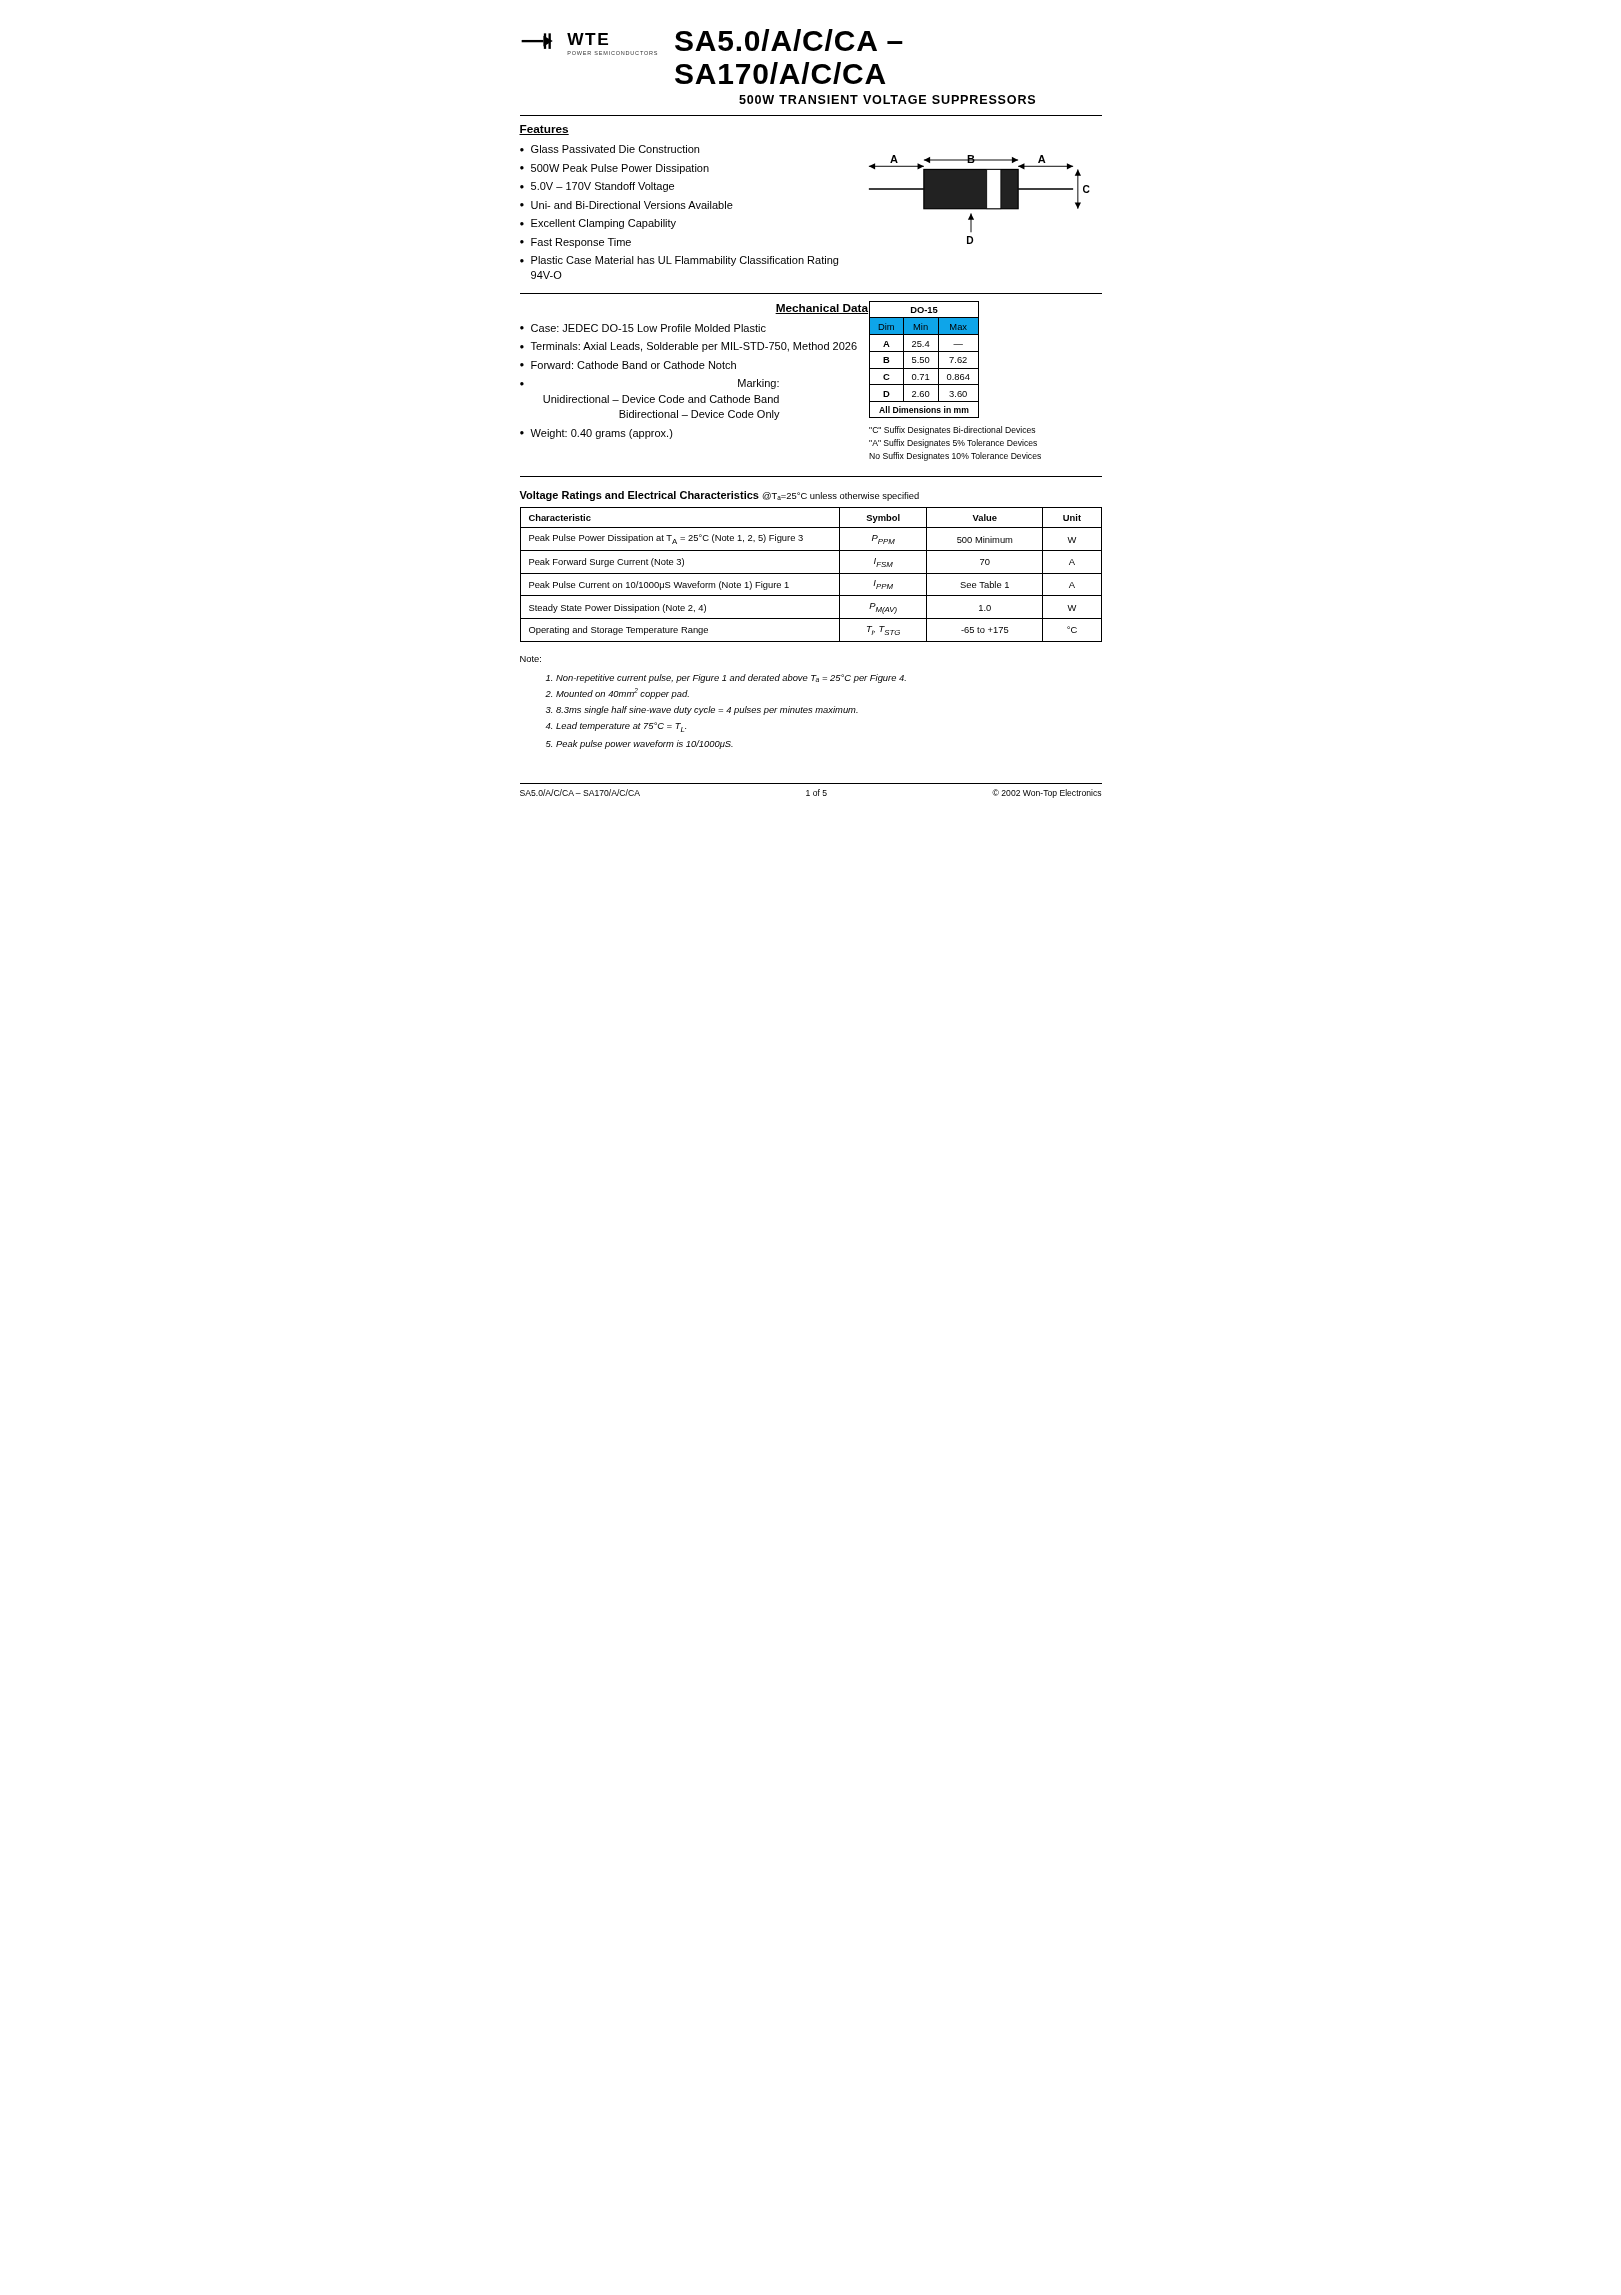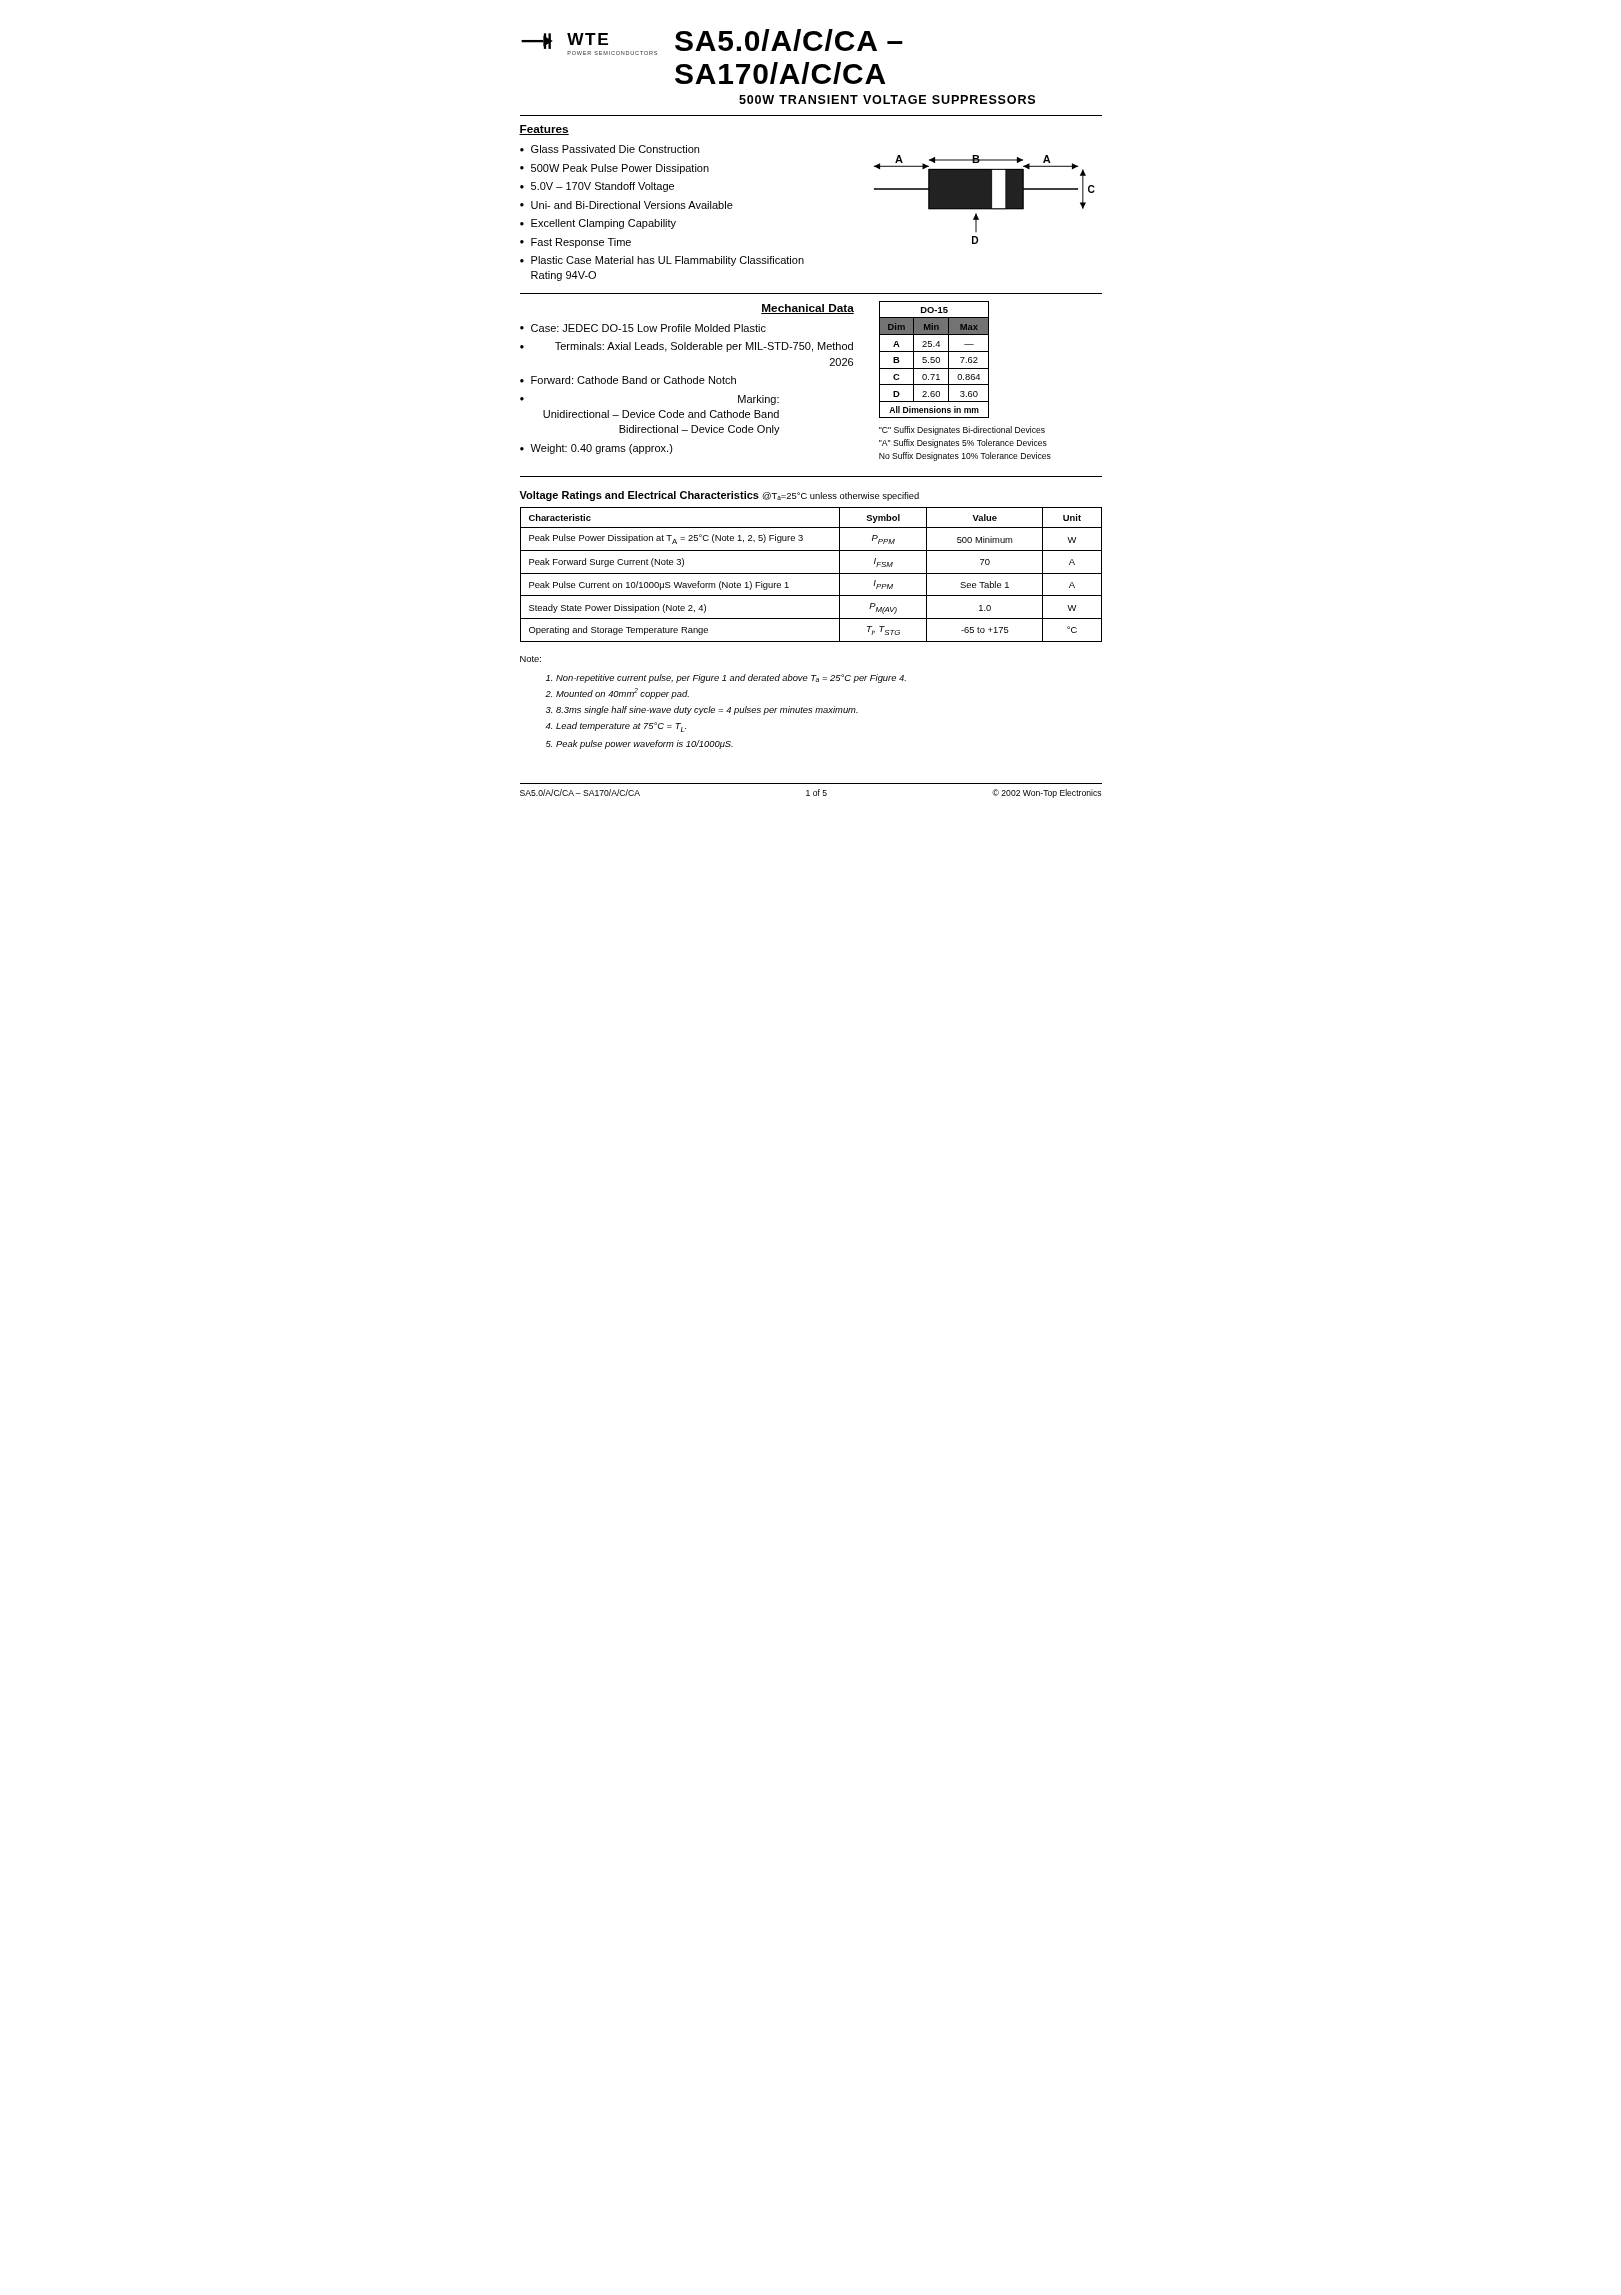--- a/index.html
+++ b/index.html
@@ -67,21 +67,21 @@
     }
     
     .section-title {
       font-size: 11.8px;
       font-weight: bold;
       margin-bottom: 6.3px;
       text-decoration: underline;
     }
     .two-col {
       display: flex;
-      gap: 25px;
+      gap: 1px;
     }
     .features-col {
       flex: 1.1;
     }
     .diagram-col {
       flex: 0.9;
       display: flex;
       flex-direction: column;
       align-items: center;
       justify-content: flex-start;
@@ -119,22 +119,22 @@
       border-collapse: collapse;
       font-size: 9.4px;
       margin-bottom: 6.3px;
     }
     .do15-table td, .do15-table th {
       border: 0.8px solid #000;
       padding: 2.4px 7.9px;
       text-align: center;
     }
     .do15-table .header-row th {
-      font-weight: bold;
-      background: #737373;
+      font-weight: normal;
+      background: #0ea5e9;
     }
     .do15-table .title-row td {
       font-weight: bold;
       text-align: center;
       border-bottom: 0.8px solid #000;
     }
     .do15-footnotes {
       font-size: 8.6px;
       line-height: 1.5;
       margin-top: 6.3px;

